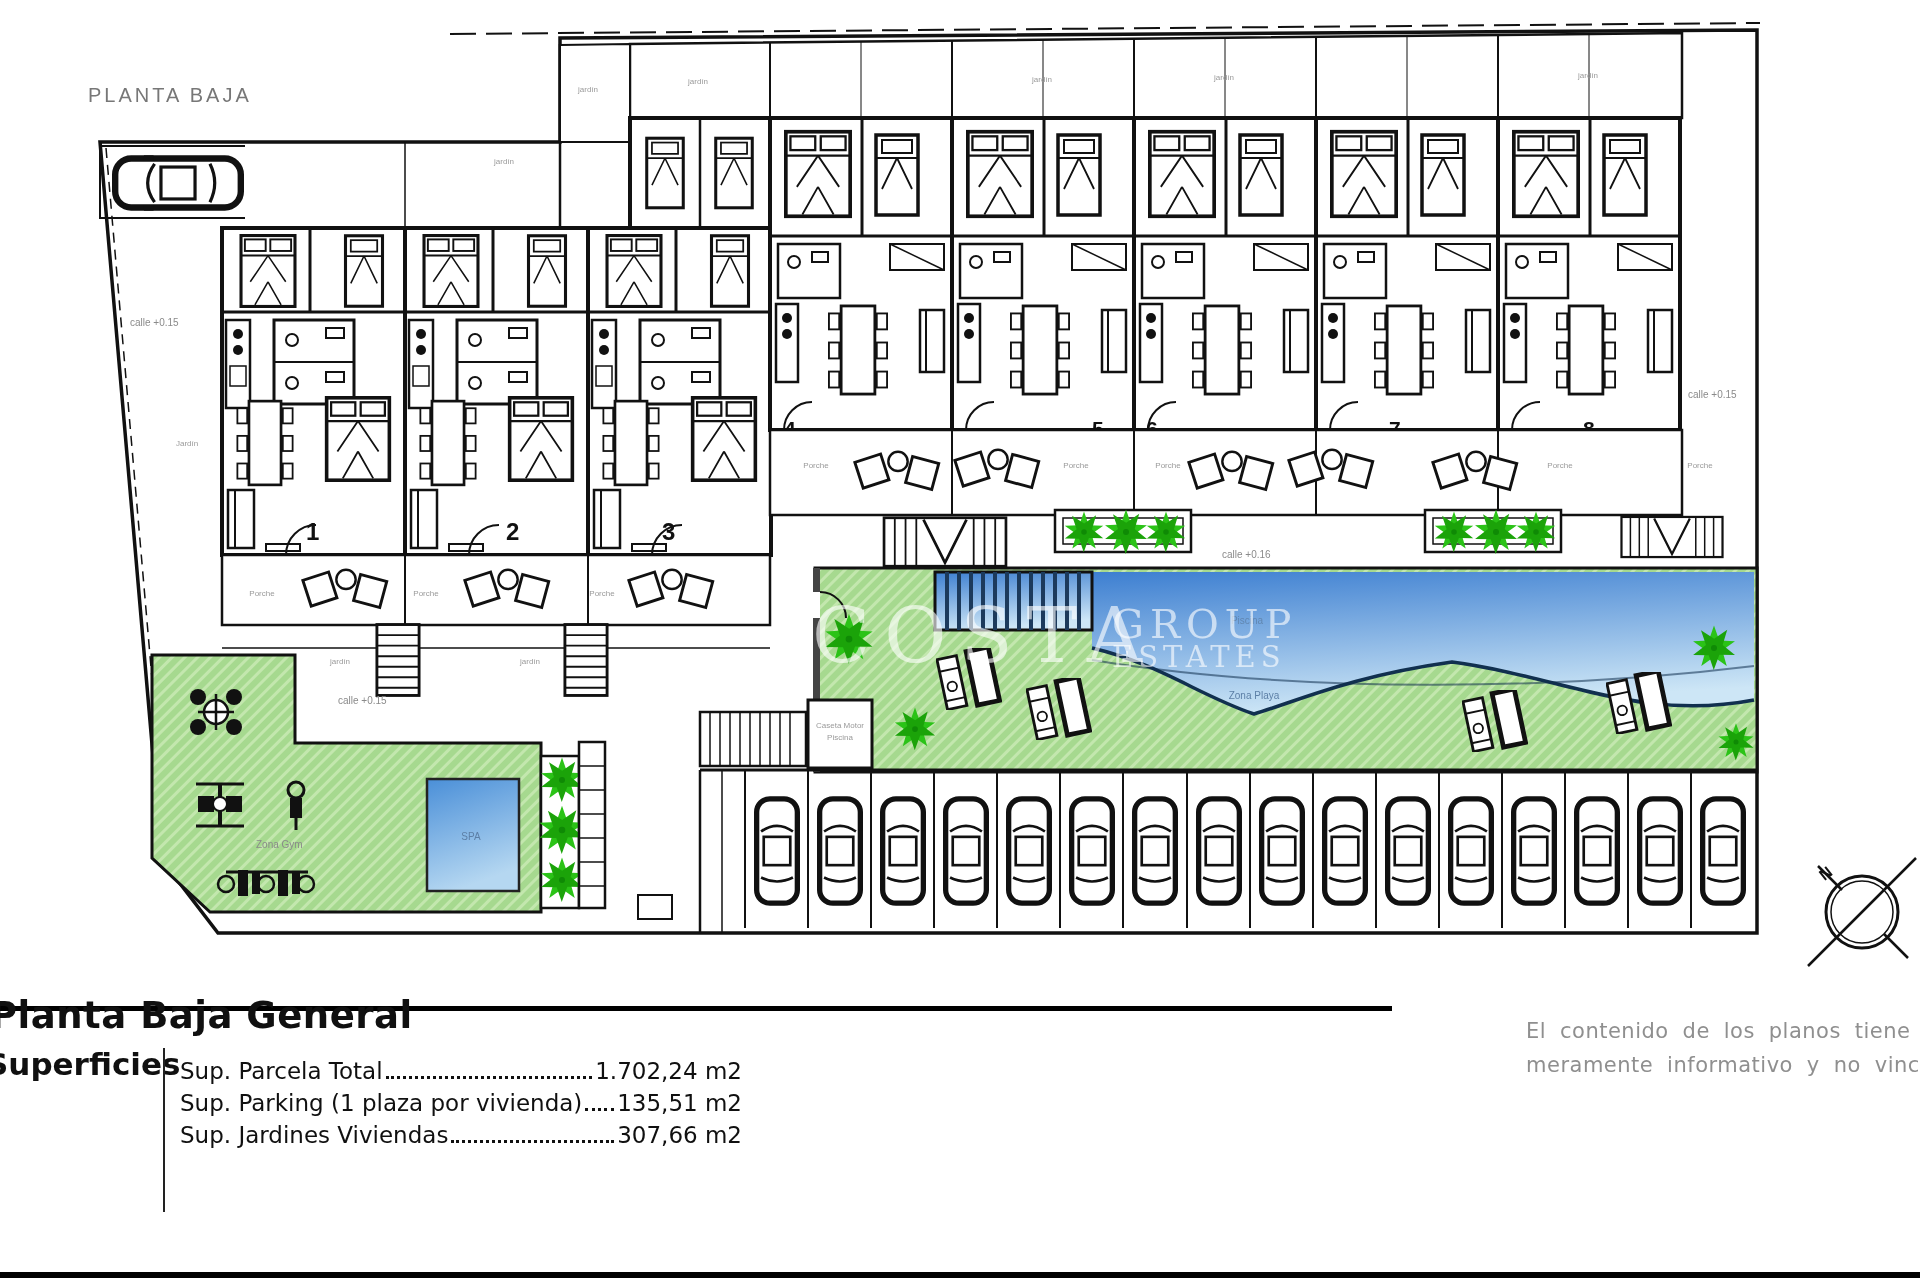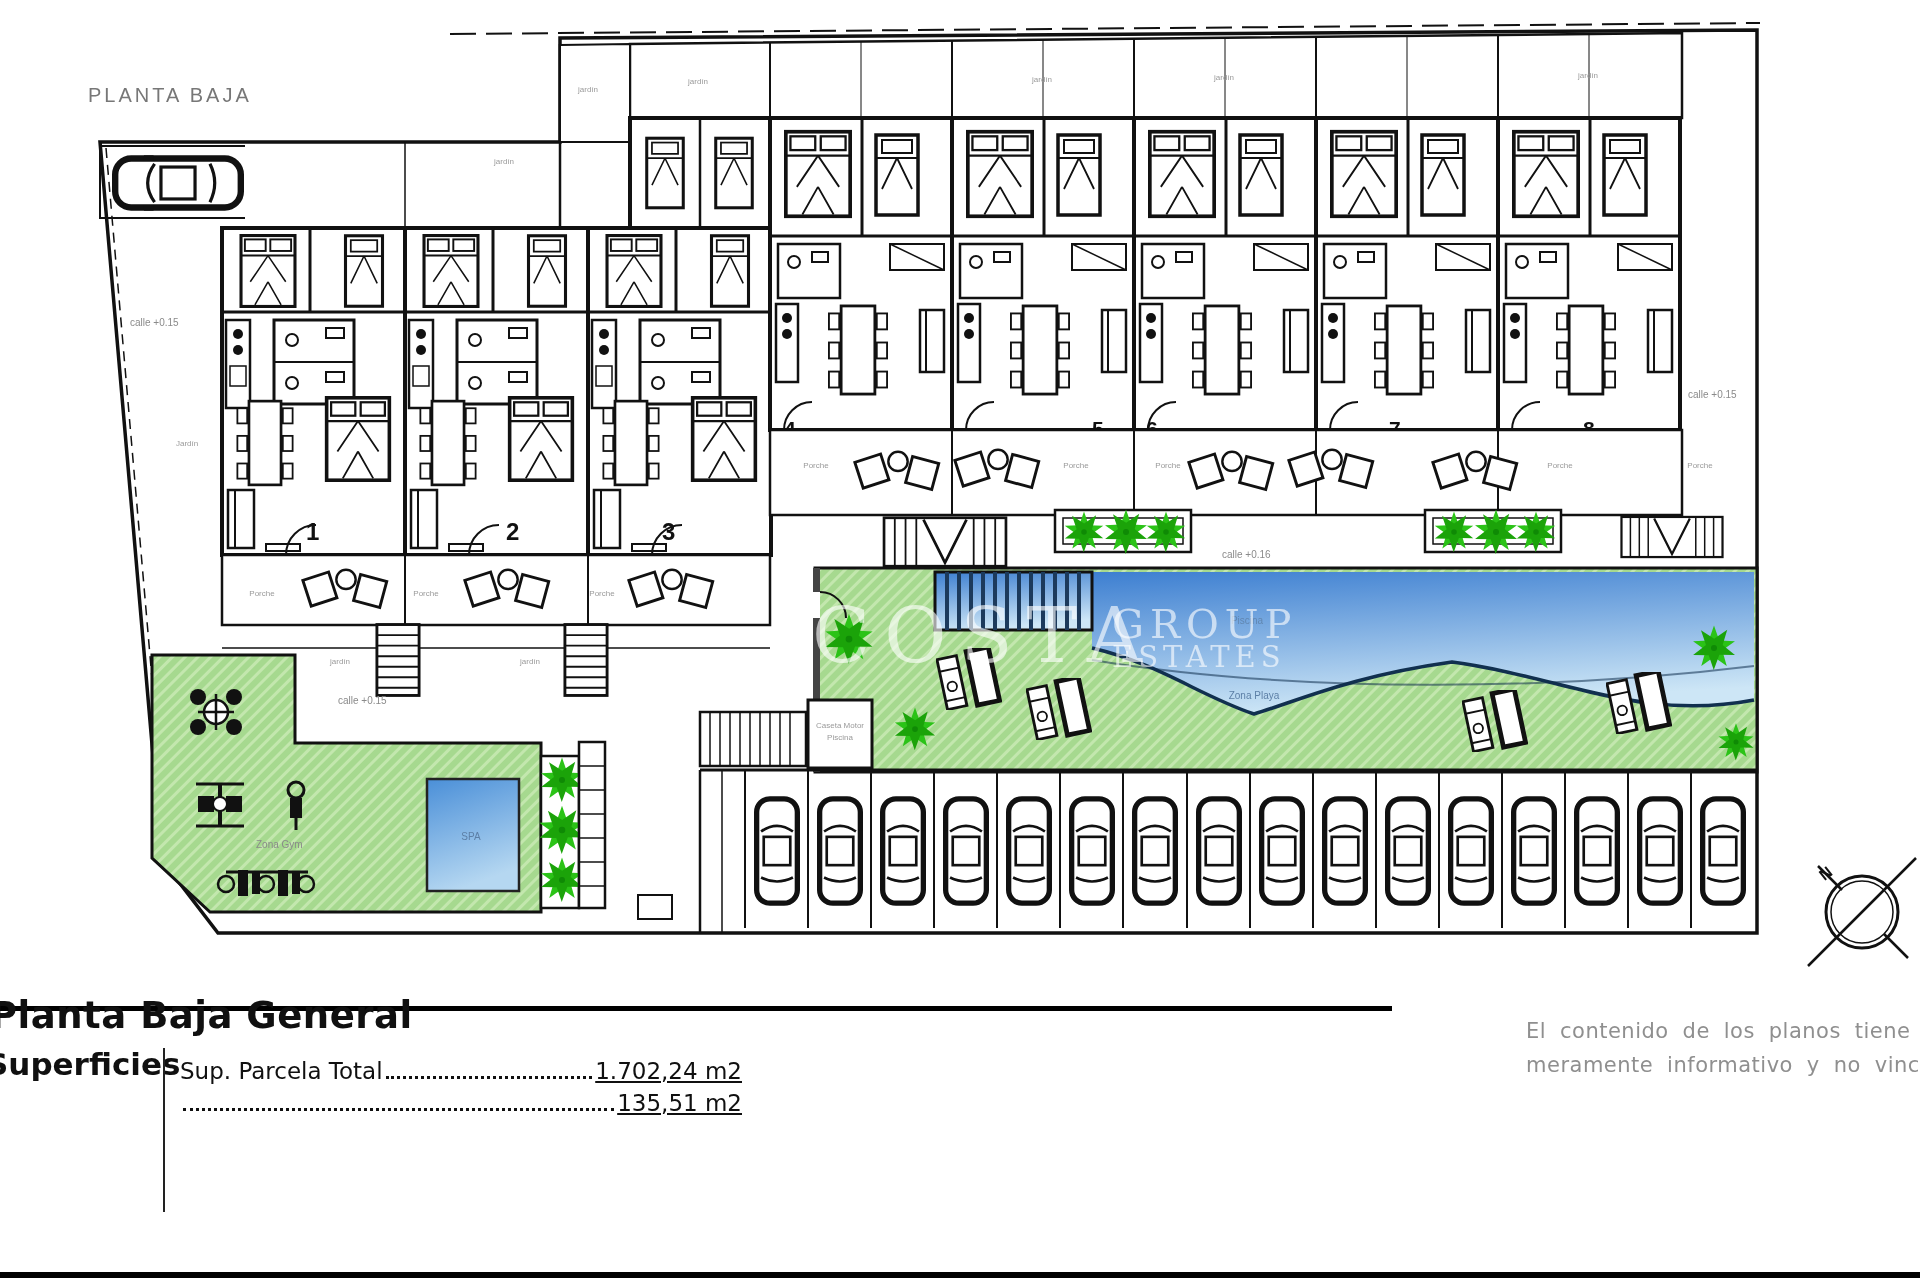--- a/index.html
+++ b/index.html
@@ -17,21 +17,21 @@
   .legend-title{position:absolute;left:-10px;top:994px;font-size:37px;font-weight:bold;color:#101010;
                 font-family:"DejaVu Sans",sans-serif;letter-spacing:.5px;}
   .legend-section{position:absolute;left:-14px;top:1046px;font-size:31px;font-weight:600;color:#101010;
                 font-family:"DejaVu Sans",sans-serif;}
   .legend-vline{position:absolute;left:163px;top:1048px;width:2px;height:164px;background:#222;}
   .legend-items{position:absolute;left:180px;top:1052px;width:562px;color:#101010;
                 font-family:"DejaVu Sans",sans-serif;font-size:23px;}
   .legend-row{display:flex;align-items:flex-end;height:32px;}
   .legend-row .lbl{white-space:nowrap;text-align:center;}
   .legend-row .leader{flex:1;border-bottom:3px dotted #101010;margin:0 3px 5px 3px;min-width:10px;}
-  .legend-row .val{white-space:nowrap;text-decoration:underline;}
+  .legend-row .val{white-space:nowrap;}
   .disclaimer{position:absolute;left:1526px;top:1014px;width:394px;overflow:hidden;color:#8f8f8f;
               font-family:"DejaVu Sans",sans-serif;font-size:21px;line-height:34px;
               letter-spacing:.5px;word-spacing:.32em;white-space:nowrap;}
   .bottombar{position:absolute;left:0;top:1272px;width:1920px;height:6px;background:#000;}
 </style>
 </head>
 <body>
 
 <div id="stage">
 
@@ -468,22 +468,28 @@
 <div class="legend-title">Planta Baja General</div>
 <div class="legend-section">Superficies</div>
 <div class="legend-vline"></div>
 <div class="legend-items">
   <div class="legend-row">
     <span class="lbl">Sup. Parcela Total</span>
     <span class="leader"></span>
     <span class="val">1.702,24 m2</span>
   </div>
   <div class="legend-row">
+    <span class="lbl">Sup. Parking (1 plaza por vivienda)</span>
     <span class="leader"></span>
     <span class="val">135,51 m2</span>
+  </div>
+  <div class="legend-row">
+    <span class="lbl">Sup. Jardines Viviendas</span>
+    <span class="leader"></span>
+    <span class="val">307,66 m2</span>
   </div>
 </div>
 
 <div class="disclaimer">
   <div>El contenido de los planos tiene valo</div>
   <div>meramente informativo y no vinculan</div>
 </div>
 
 <div class="bottombar"></div>
 

